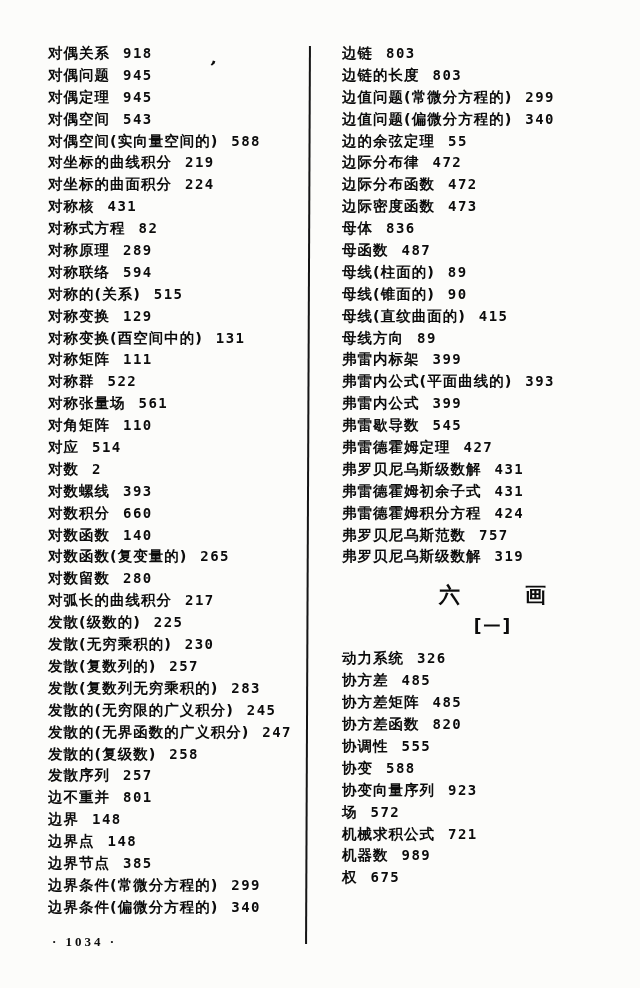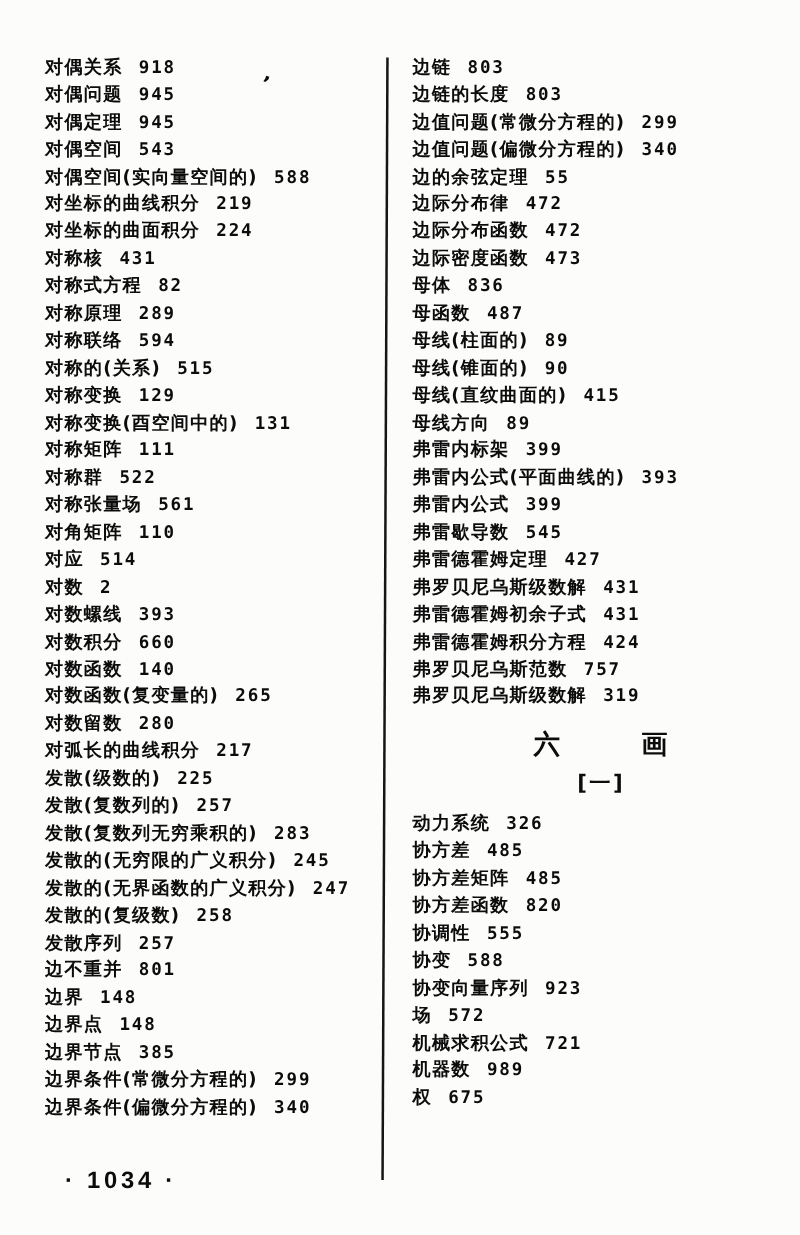--- a/index.html
+++ b/index.html
@@ -8,21 +8,21 @@
     background:#e9e9e7;
     font-family:"DejaVu Sans",sans-serif;
   }
   .page{
     position:relative;
     width:640px;height:988px;
     background:#fcfcfa;
     color:#0c0c0c;
     overflow:hidden;
   }
-  .col{position:absolute;top:44px;}
+  .col{position:absolute;top:44px;margin-left:12px;}
   .col-left{left:36px;width:266px;}
   .col-right{left:330px;width:302px;}
   .divider{
     position:absolute;left:307px;top:46px;
     width:2px;height:898px;background:#151515;
     transform:rotate(0.25deg);
   }
   .entry{
     display:flex;align-items:baseline;
     height:21.9px;
@@ -39,22 +39,22 @@
     display:flex;justify-content:center;gap:64px;
     margin-top:12px;height:34px;
     font-size:21px;font-weight:bold;letter-spacing:1px;
   }
   .subsection{
     text-align:center;height:34px;
     font-size:17px;font-weight:bold;letter-spacing:2px;
   }
   .footer{
     position:absolute;left:52px;top:934px;
-    font-size:19px;font-weight:bold;letter-spacing:3px;
-    font-family:Liberation Sans, sans-serif;
+    font-size:13px;font-weight:bold;letter-spacing:3px;
+    font-family:Liberation Serif, serif;
   }
   .speck{
     position:absolute;left:212px;top:50px;
     font-size:15px;font-weight:bold;
     transform:rotate(18deg);
   }
 </style>
 </head>
 <body>
 
@@ -163,20 +163,24 @@
         <span class="term">对数留数</span>
         <span class="num">280</span>
       </div>
       <div class="entry">
         <span class="term">对弧长的曲线积分</span>
         <span class="num">217</span>
       </div>
       <div class="entry">
         <span class="term">发散(级数的)</span>
         <span class="num">225</span>
+      </div>
+      <div class="entry">
+        <span class="term">发散(无穷乘积的)</span>
+        <span class="num">230</span>
       </div>
       <div class="entry">
         <span class="term">发散(复数列的)</span>
         <span class="num">257</span>
       </div>
       <div class="entry">
         <span class="term">发散(复数列无穷乘积的)</span>
         <span class="num">283</span>
       </div>
       <div class="entry">

